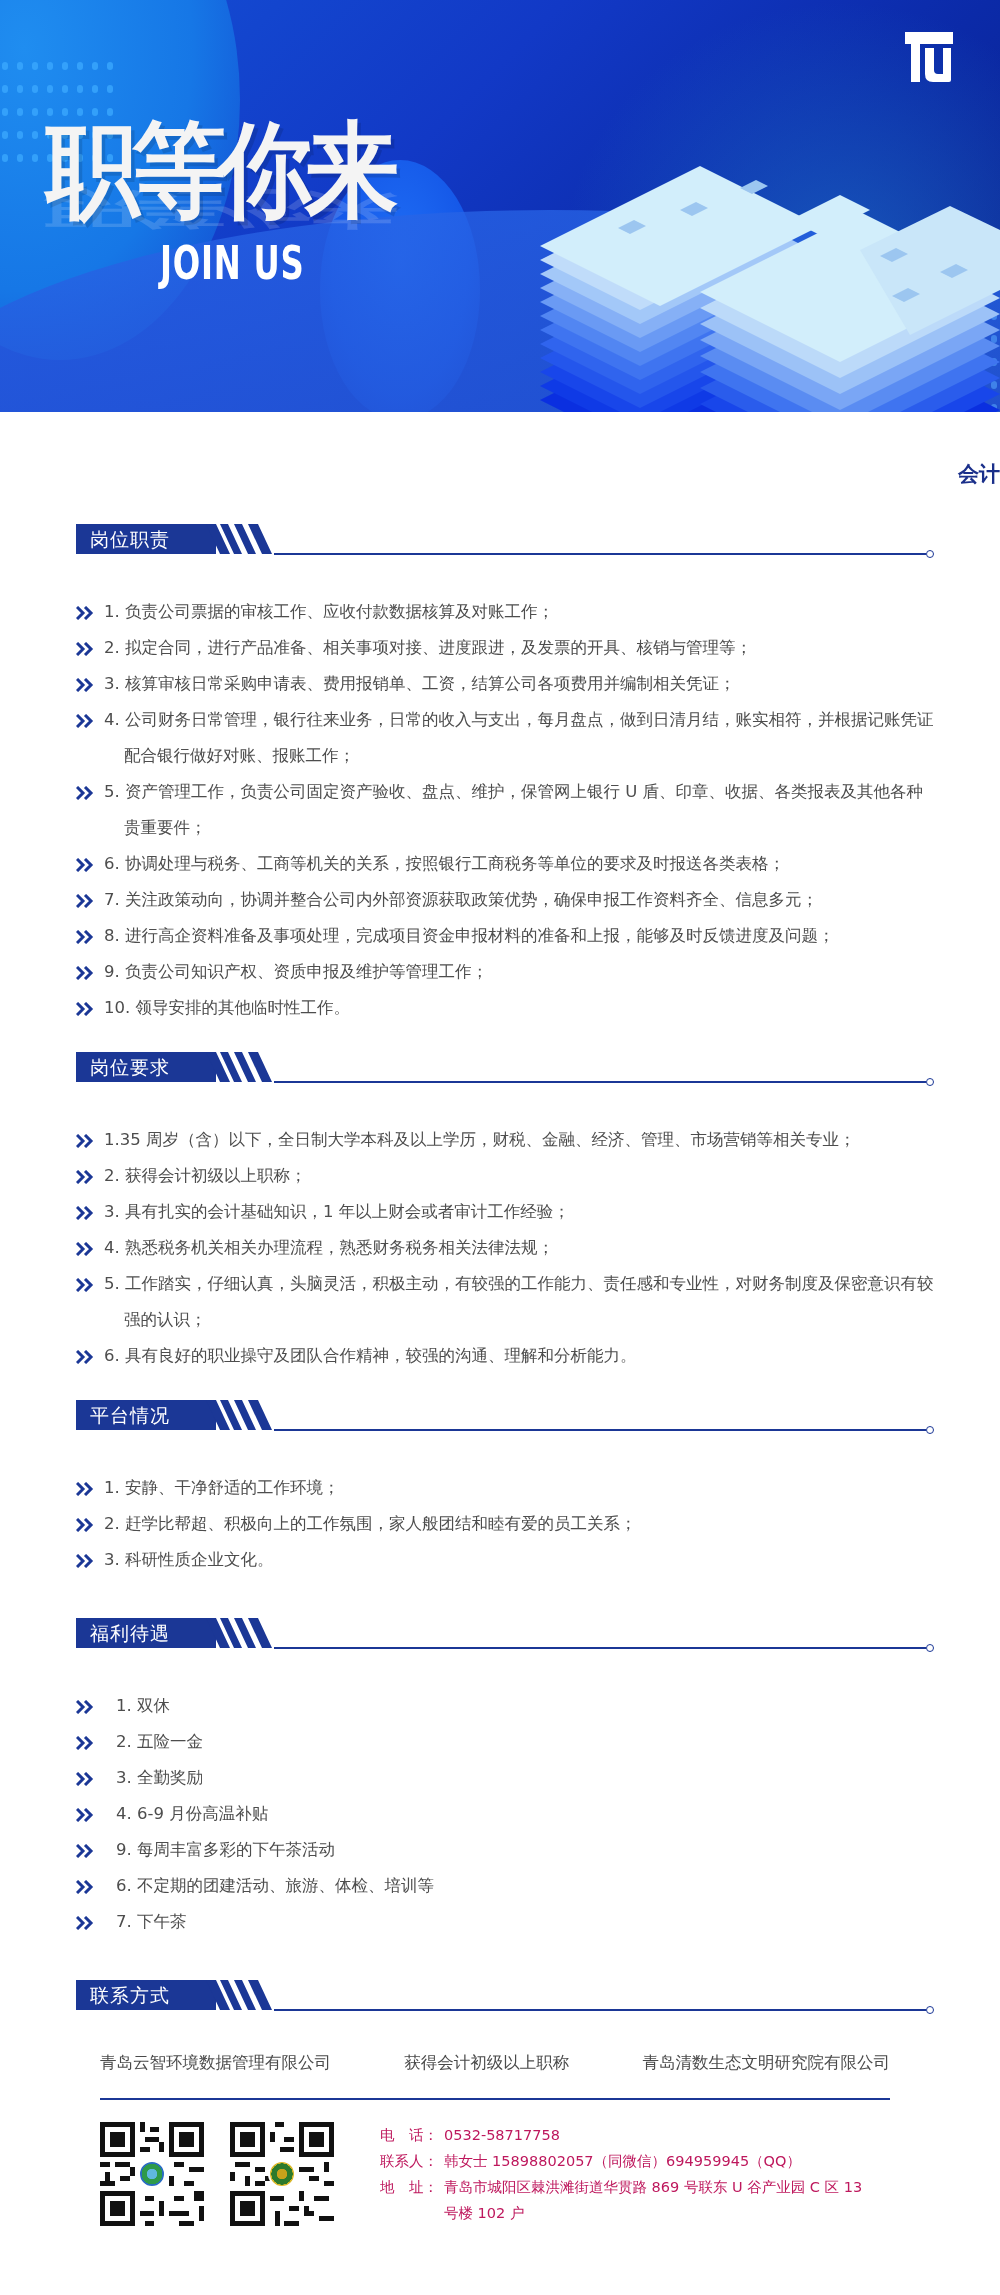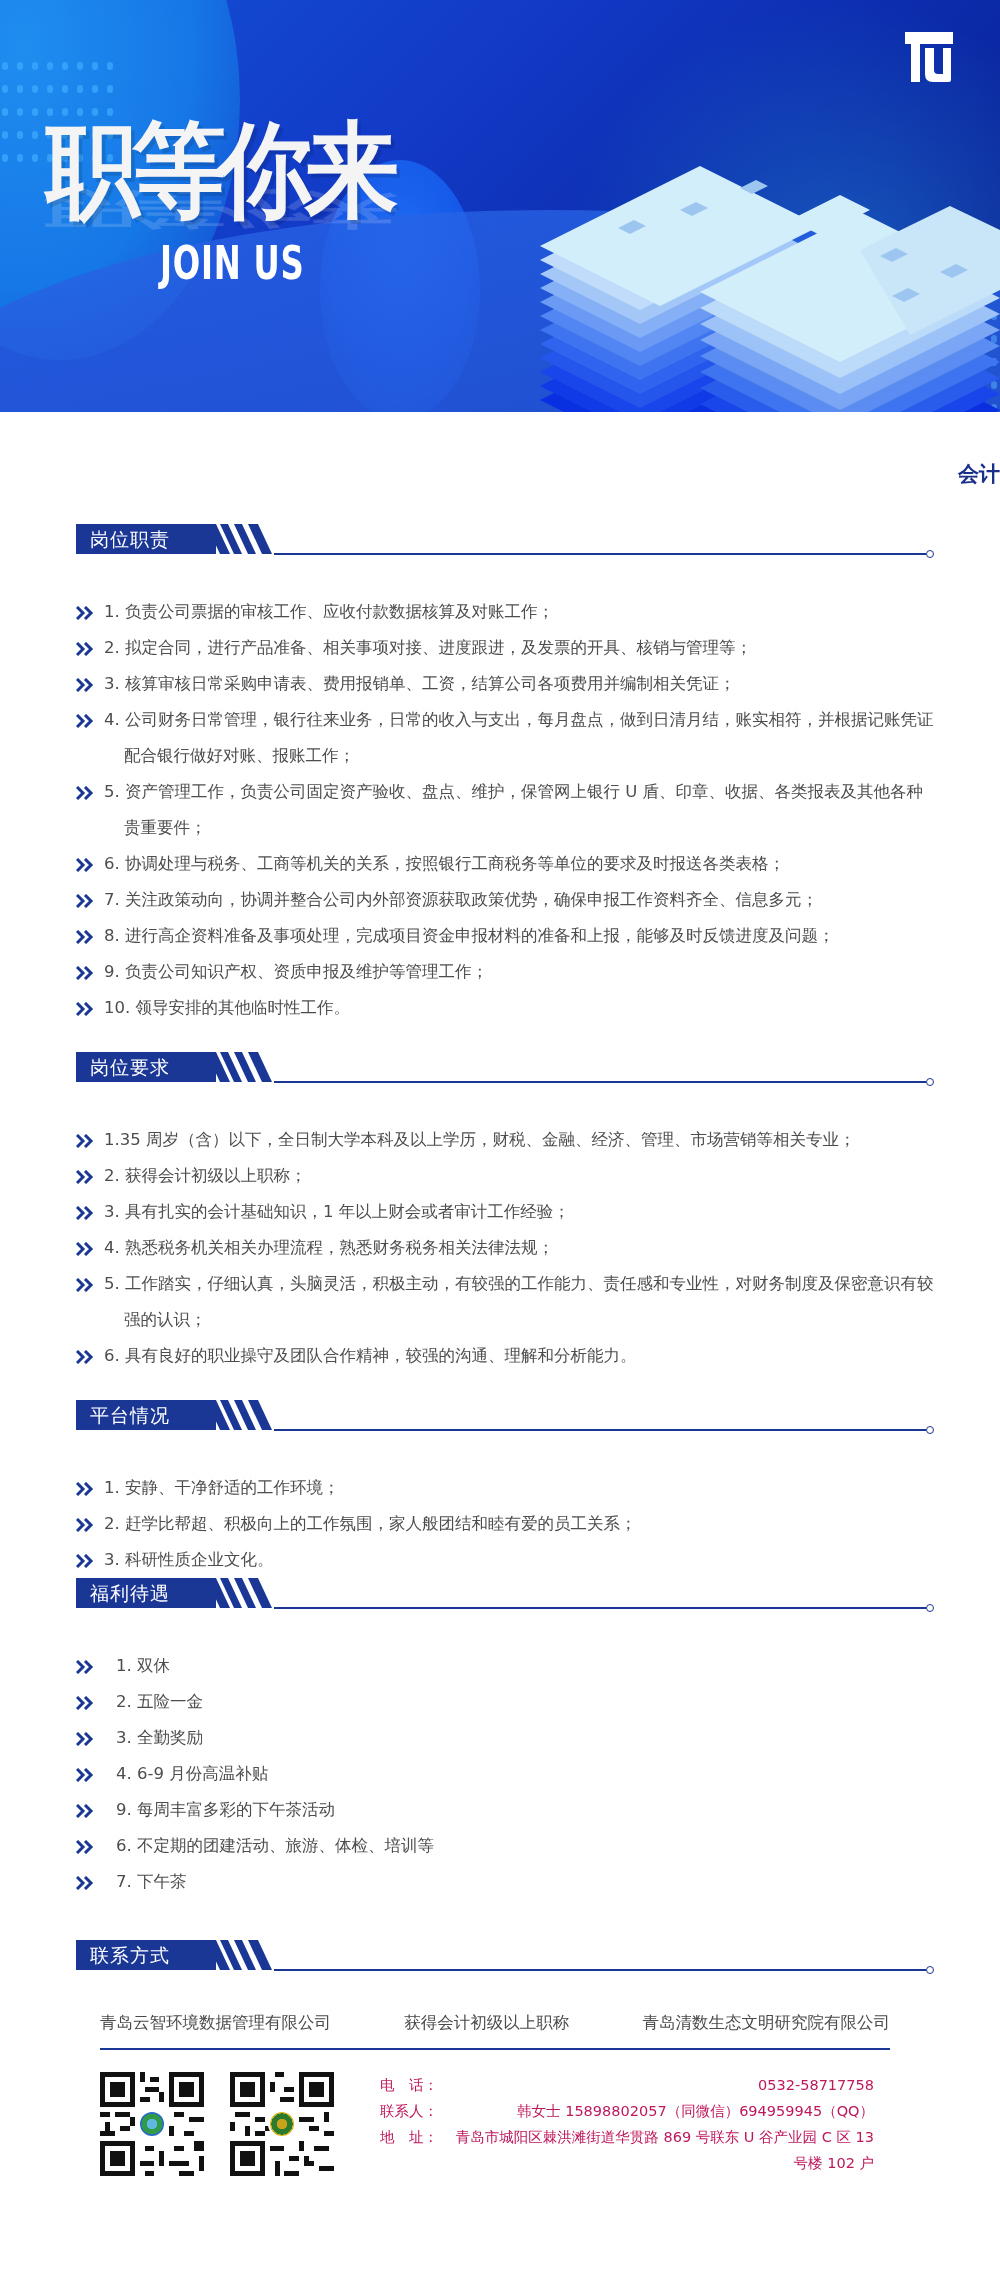--- a/index.html
+++ b/index.html
@@ -94,45 +94,45 @@
     }
     .items li .bullet {
       position: absolute; left: 0; top: 12px; width: 18px; height: 14px;
     }
     .items li .txt { display: block; }
     .items.wide li .txt { padding-left: 20px; text-indent: -20px; }
 
     #sec-duties { margin-top: 34px; }
     #sec-req { margin-top: 26px; }
     #sec-platform { margin-top: 26px; }
-    #sec-benefits { }
+    #sec-benefits { margin-top: 40px; }
     #sec-contact { margin-top: 40px; }
 
     #sec-benefits .items li { line-height: 36px; }
     #sec-benefits .items li .txt { padding-left: 12px; }
 
     
     .companies {
       margin-top: 40px; margin-left: 24px; width: 790px;
       display: flex; justify-content: space-between;
-      font-size: 16.5px; color: #4a4a4a; padding-bottom: 14px;
+      font-size: 16.5px; color: #4a4a4a; padding-bottom: 24px;
       border-bottom: 2px solid #1b3796;
       gap: 30px;
     }
     .contact-body { display: flex; margin-left: 24px; margin-top: 22px; }
     .qr { width: 104px; height: 104px; margin-right: 26px; position: relative; }
     .qr svg { width: 104px; height: 104px; display: block; }
     .qr .emblem {
       position: absolute; left: 38px; top: 38px; width: 28px; height: 28px; border-radius: 50%;
       border: 2px solid #fff;
     }
     .contact-lines { margin-left: 20px; font-size: 14.5px; color: #be185d; }
     .contact-lines .line { display: flex; line-height: 26px; }
     .contact-lines .k { width: 64px; white-space: nowrap; }
-    .contact-lines .v { width: 430px; text-align: right; }
+    .contact-lines .v { width: 430px; }
     .bottom-pad { height: 70px; }
   </style>
 </head>
 <body>
 
 <div class="hero">
   <div class="blob1"></div>
   <div class="rightglow"></div>
   <div class="blob2"></div>
   <div class="wave"></div>

